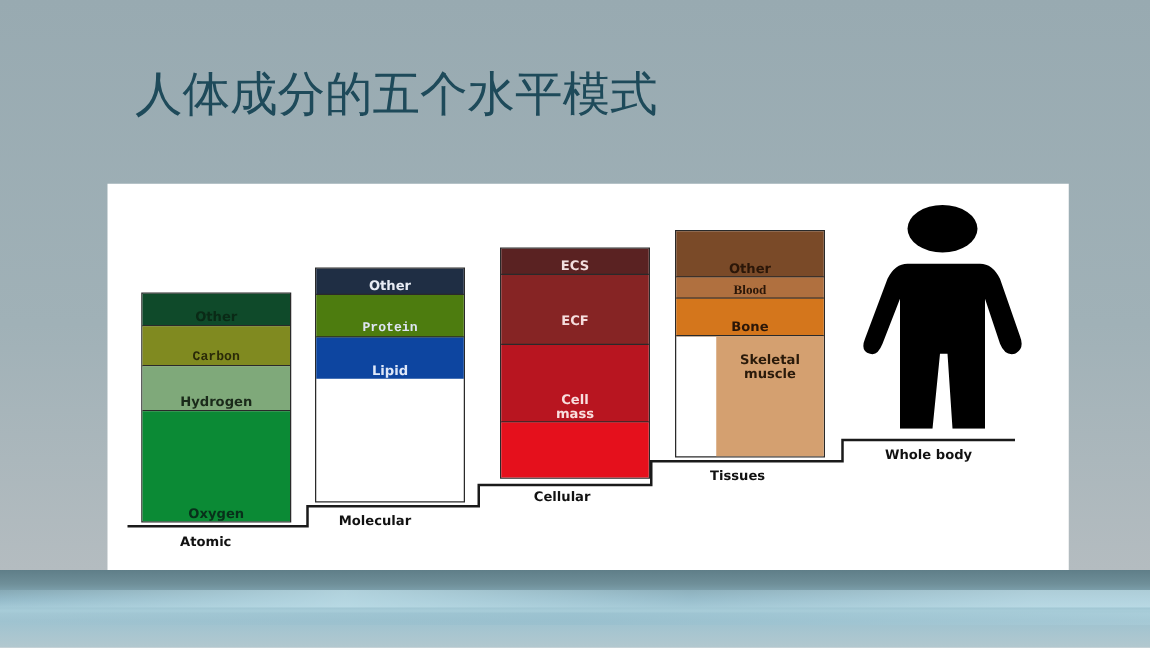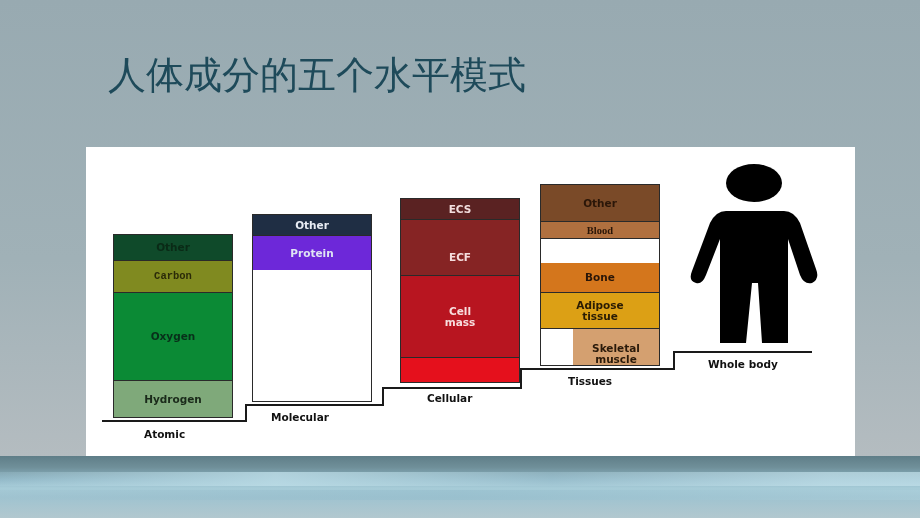--- a/index.html
+++ b/index.html
@@ -3,21 +3,21 @@
 <meta charset="utf-8">
 <style>
   html, body { margin:0; padding:0; }
   body { width:920px; height:518px; position:relative; overflow:hidden;
     background: linear-gradient(180deg, #98aab1 0%, #a0b1b7 50%, #b4bcc0 88%);
     font-family: "DejaVu Sans", sans-serif; }
   .slide-title { position:absolute; left:108px; top:50px; font-size:38px; color:#1e4a5a;
     font-family:Liberation Mono, monospace; letter-spacing:0px; white-space:nowrap; }
   .panel { position:absolute; left:86px; top:147px; width:769px; height:309px; background:#ffffff; }
   .stack { position:absolute; border:1px solid #2a2a2a; box-sizing:border-box; display:flex; flex-direction:column; }
-  .seg { display:flex; align-items:center; justify-content:center; text-align:center;
+  .seg { display:flex; align-items:flex-end; justify-content:center; text-align:center;
     font-family:"DejaVu Sans", sans-serif; font-weight:bold; font-size:10.5px; line-height:11px;
     border-bottom:1px solid #2a2a2a; box-sizing:border-box; }
   .seg:last-child { border-bottom:none; }
   .lvl-label { position:absolute; font-family:"DejaVu Sans", sans-serif; font-weight:bold; font-size:10.5px; color:#111; white-space:nowrap; }
   .sea { position:absolute; left:0; top:456px; width:920px; height:62px;
     background: linear-gradient(180deg, #5f7e88 0%, #6f8f99 18%, #8cb3c2 38%, #a7ccd8 52%, #9fc3d0 66%, #b2c8cf 100%); }
   .sea .wave1 { position:absolute; left:0; top:16px; width:920px; height:14px;
     background: linear-gradient(90deg, rgba(180,215,228,0.2), rgba(190,222,232,0.8) 30%, rgba(170,205,218,0.4) 60%, rgba(195,225,235,0.7) 90%); }
   .sea .wave2 { position:absolute; left:0; top:34px; width:920px; height:10px;
     background: linear-gradient(90deg, rgba(160,195,208,0.3), rgba(150,190,205,0.6) 50%, rgba(175,210,222,0.4)); }
@@ -29,67 +29,67 @@
 
 <div class="panel">
 
   <div class="stack" style="left:27px; top:87px; width:120px; height:184px;">
     <div class="seg" style="height:26px; background:#0f4a2a; color:#0a2a16;">
         <span>Other</span>
       </div>
     <div class="seg" style="height:32px; background:#808a20; color:#2a2a08;font-family:Liberation Mono, monospace;">
         <span>Carbon</span>
       </div>
+    <div class="seg" style="height:36px; background:#7fa97a; color:#1a2a1a;">
+        <span>Hydrogen</span>
+      </div>
     <div class="seg" style="flex:1; background:#0b8a35; color:#08301a;">
         <span>Oxygen</span>
-      </div>
-    <div class="seg" style="height:36px; background:#7fa97a; color:#1a2a1a;">
-        <span>Hydrogen</span>
       </div>
   </div>
   <div class="lvl-label" style="left:58px; top:281px;">Atomic</div>
 
   <div class="stack" style="left:166px; top:67px; width:120px; height:188px;">
     <div class="seg" style="height:21px; background:#1f2e44; color:#e8ecf4;">
         <span>Other</span>
       </div>
-    <div class="seg" style="height:34px; background:#6d28d9; color:#dfe4f4;">
+    <div class="seg" style="height:34px; background:#4d7c0f; color:#dfe4f4;font-family:Liberation Mono, monospace;">
         <span>Protein</span>
+      </div>
+    <div class="seg" style="height:33px; background:#0d45a0; color:#dfe8f8;">
+        <span>Lipid</span>
       </div>
   </div>
   <div class="lvl-label" style="left:185px; top:264px;">Molecular</div>
 
   <div class="stack" style="left:314px; top:51px; width:120px; height:185px;">
     <div class="seg" style="height:21px; background:#5a2222; color:#f2dede;">
         <span>ECS</span>
       </div>
     <div class="seg" style="height:56px; background:#862424; color:#f5dddd; align-items:center; padding-top:20px;">
         <span>ECF</span>
       </div>
-    <div class="seg" style="height:82px; background:#b81520; color:#f8dede; padding:0 38px;">
+    <div class="seg" style="height:62px; background:#b81520; color:#f8dede; padding:0 38px;">
         <span>Cell mass</span>
       </div>
     <div class="seg" style="flex:1; background:#e5101c;">
         <span></span>
       </div>
   </div>
   <div class="lvl-label" style="left:341px; top:245px;">Cellular</div>
 
   <div class="stack" style="left:454px; top:37px; width:120px; height:182px;">
     <div class="seg" style="height:37px; background:#7a4a28; color:#2a1608;">
         <span>Other</span>
       </div>
     <div class="seg" style="height:17px; background:#b0703f; color:#2a1608;font-family:Liberation Serif, serif;">
         <span>Blood</span>
       </div>
-    <div class="seg" style="height:30px; background:#d4761c; color:#2a1608;margin-top:24px;">
+    <div class="seg" style="height:30px; background:#d4761c; color:#2a1608;">
         <span>Bone</span>
-      </div>
-    <div class="seg" style="height:36px; background:#dca015; color:#2a1c04; padding:0 22px;">
-        <span>Adipose tissue</span>
       </div>
     <div class="seg" style="flex:1; background:#d4a070; color:#2a1a0a; padding:0 22px; align-items:flex-start; padding-top:14px;margin-left:32px;">
         <span>Skeletal muscle</span>
       </div>
   </div>
   <div class="lvl-label" style="left:482px; top:228px;">Tissues</div>
 
   <svg style="position:absolute; left:600px; top:16px;" width="140" height="180" viewBox="0 0 140 180">
     <ellipse cx="68" cy="20" rx="28" ry="19" fill="#000"></ellipse>
     <path d="M40 48 Q30 48 24 60 L6 108 Q2 118 10 120 Q16 122 20 112 L34 76 L34 180 L60 180 L66 120 L72 120 L76 180 L102 180 L102 76 L114 112 Q118 122 126 120 Q134 116 130 106 L114 60 Q108 48 98 48 Z" fill="#000"></path>

